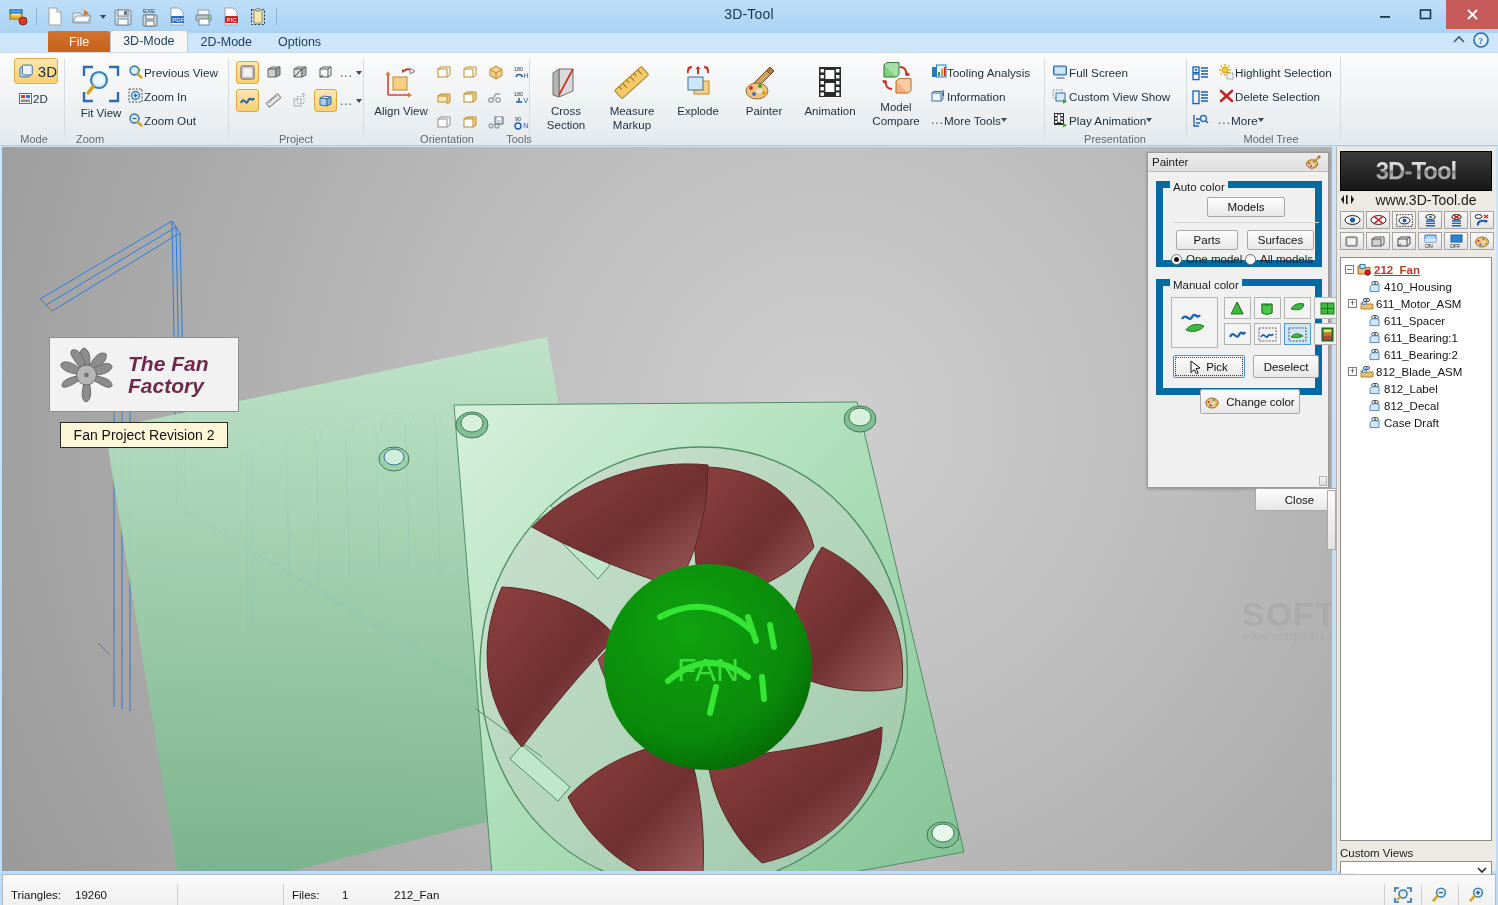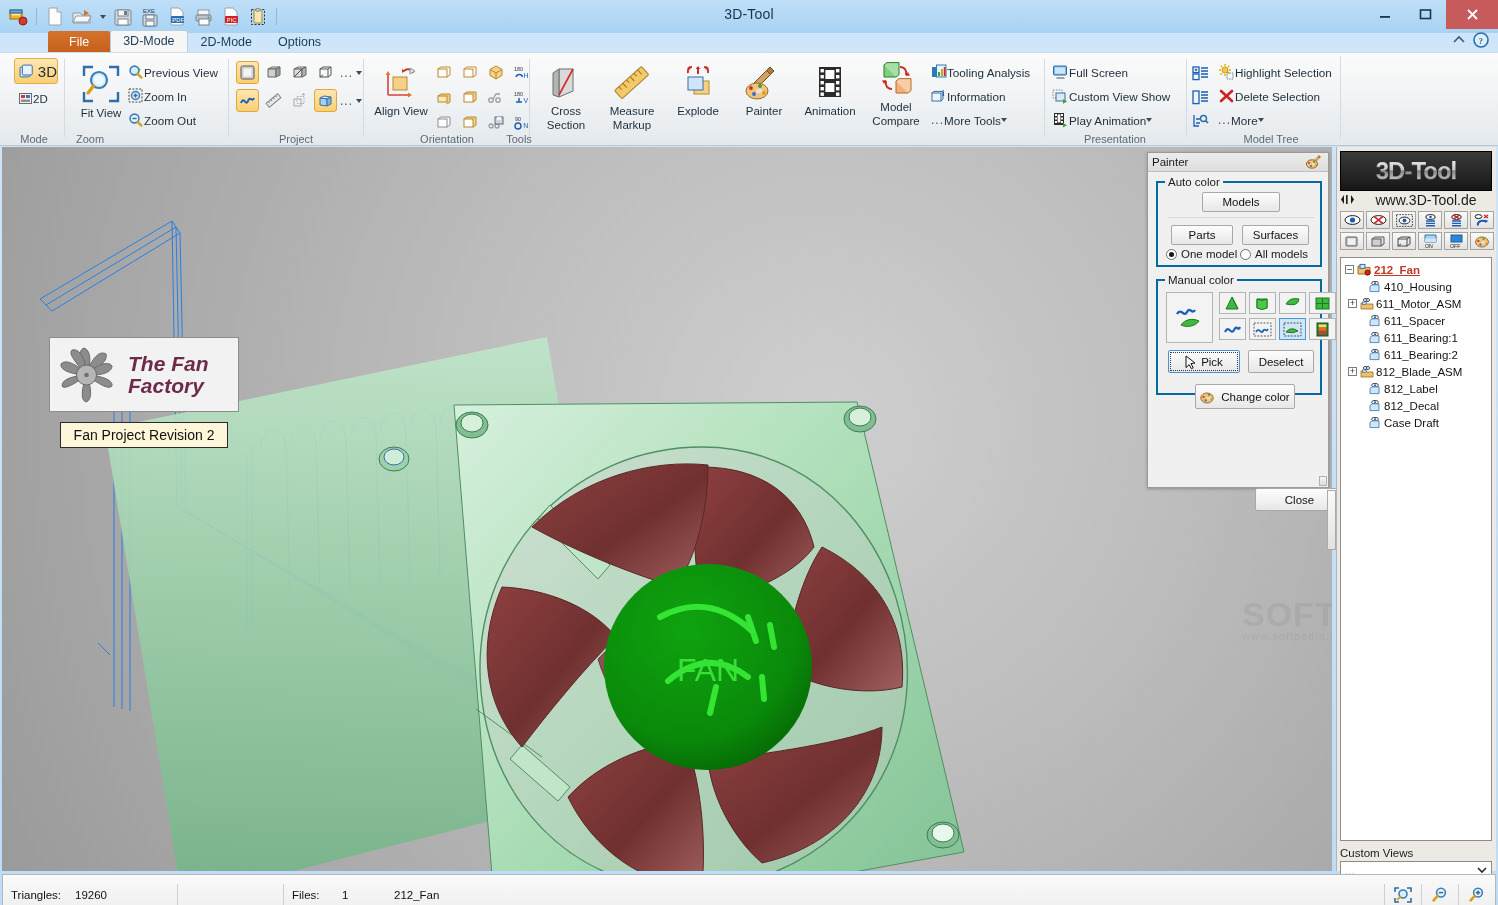--- a/index.html
+++ b/index.html
@@ -68,21 +68,21 @@
       justify-content:center; font-size:14px; color:#111; }
   .softpedia { position:absolute; left:1240px; top:448px; font-size:34px; font-weight:bold;
       color:rgba(150,150,150,.30); letter-spacing:1px; }
   .softpedia small { font-size:11px; font-weight:normal; display:block; margin-top:-4px; }
 
   
   .painter { position:absolute; left:1147px; top:152px; width:182px; height:336px;
       background:#f0f0f0; border:1px solid #9a9a9a; box-shadow:0 1px 3px rgba(0,0,0,.25); }
   .painter-hd { height:19px; background:linear-gradient(#ececec,#dedede); border-bottom:1px solid #bdbdbd;
       display:flex; align-items:center; padding:0 4px; font-size:11.5px; color:#1b1b1b; }
-  .fieldset { position:absolute; border:2px solid #0369a1; background:#f0f0f0; }
+  .fieldset { position:absolute; border:7px solid #0369a1; background:#f0f0f0; }
   .fslegend { position:absolute; top:-7px; left:7px; background:#f0f0f0; padding:0 3px;
       font-size:11.5px; color:#1b1b1b; }
   .wbtn3d { background:linear-gradient(#fdfdfd,#e7e7e7); border:1px solid #a8a8a8; border-radius:2px;
       font-size:11.5px; color:#111; display:flex; align-items:center; justify-content:center; }
   .radio { width:11px;height:11px;border-radius:50%;border:1px solid #6f6f6f;background:#fff;
       display:inline-flex;align-items:center;justify-content:center; }
   .radio.sel::after { content:''; width:5px;height:5px;border-radius:50%;background:#161616; }
   .swatch { width:27px;height:22px;border:1px solid #b4b4b4;background:#f3f3f3;
       display:flex;align-items:center;justify-content:center; }
   .swatch.sel { border:1px solid #4b9ad6; background:#cfe6f8; }

